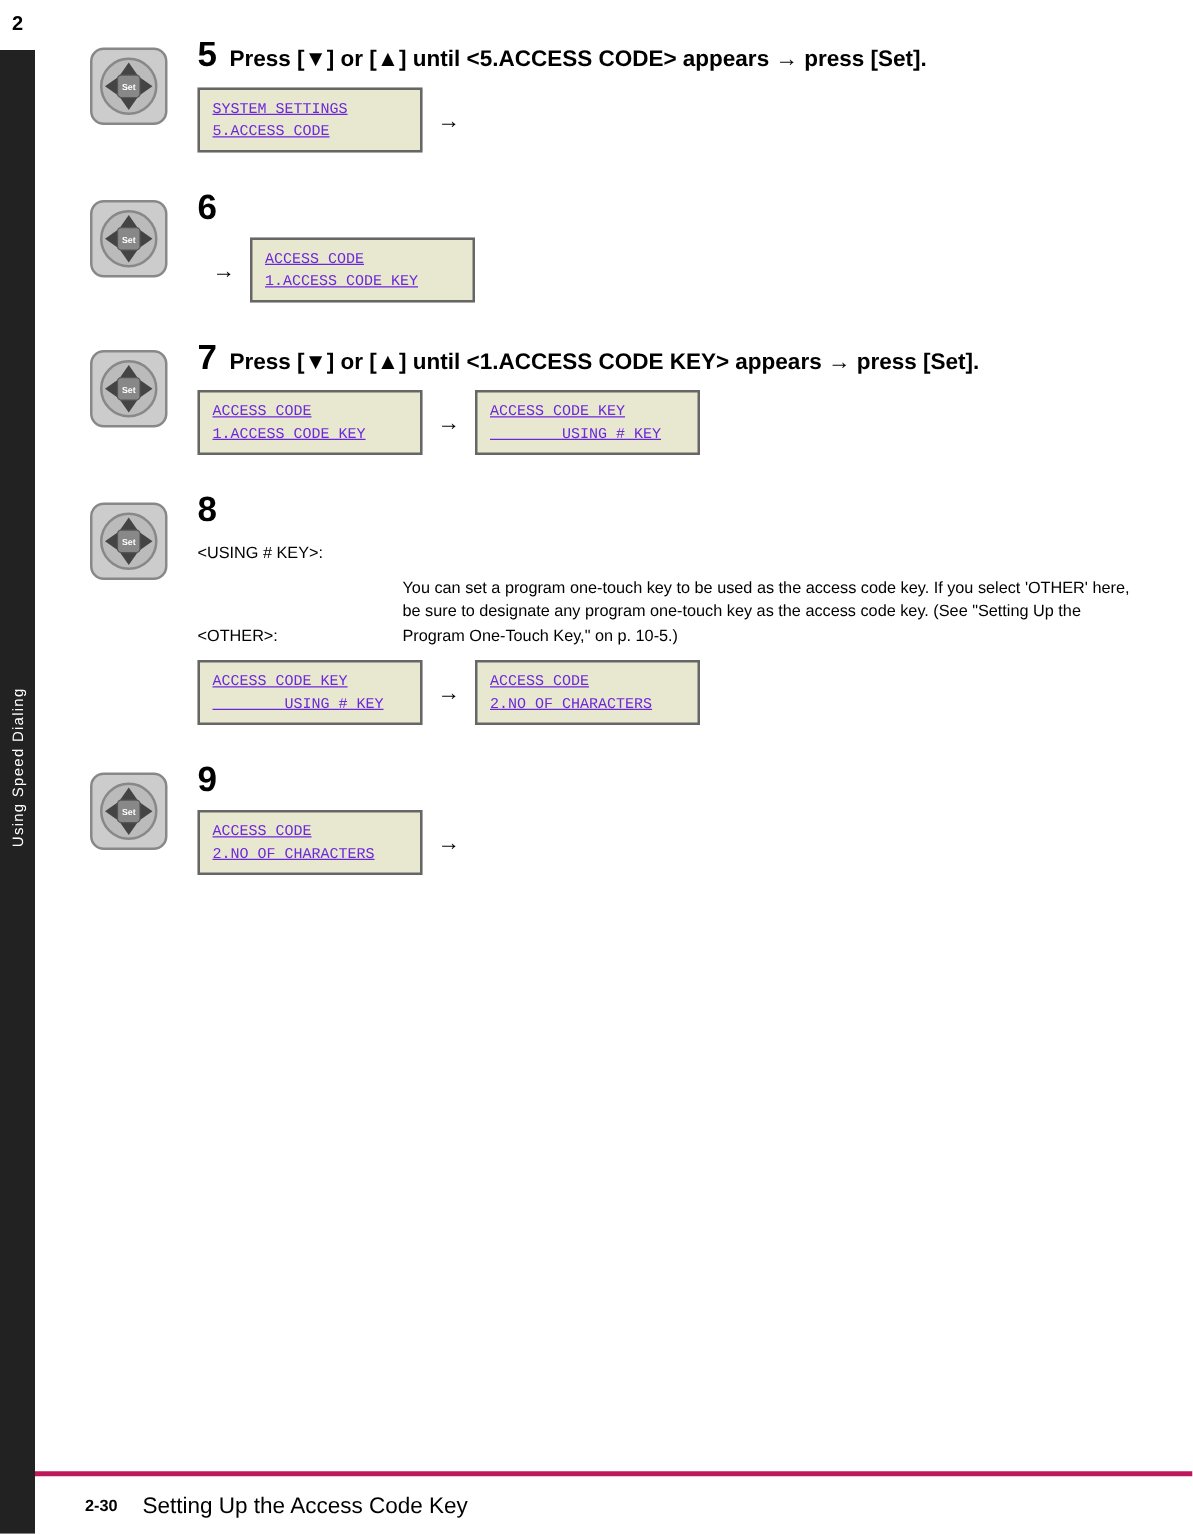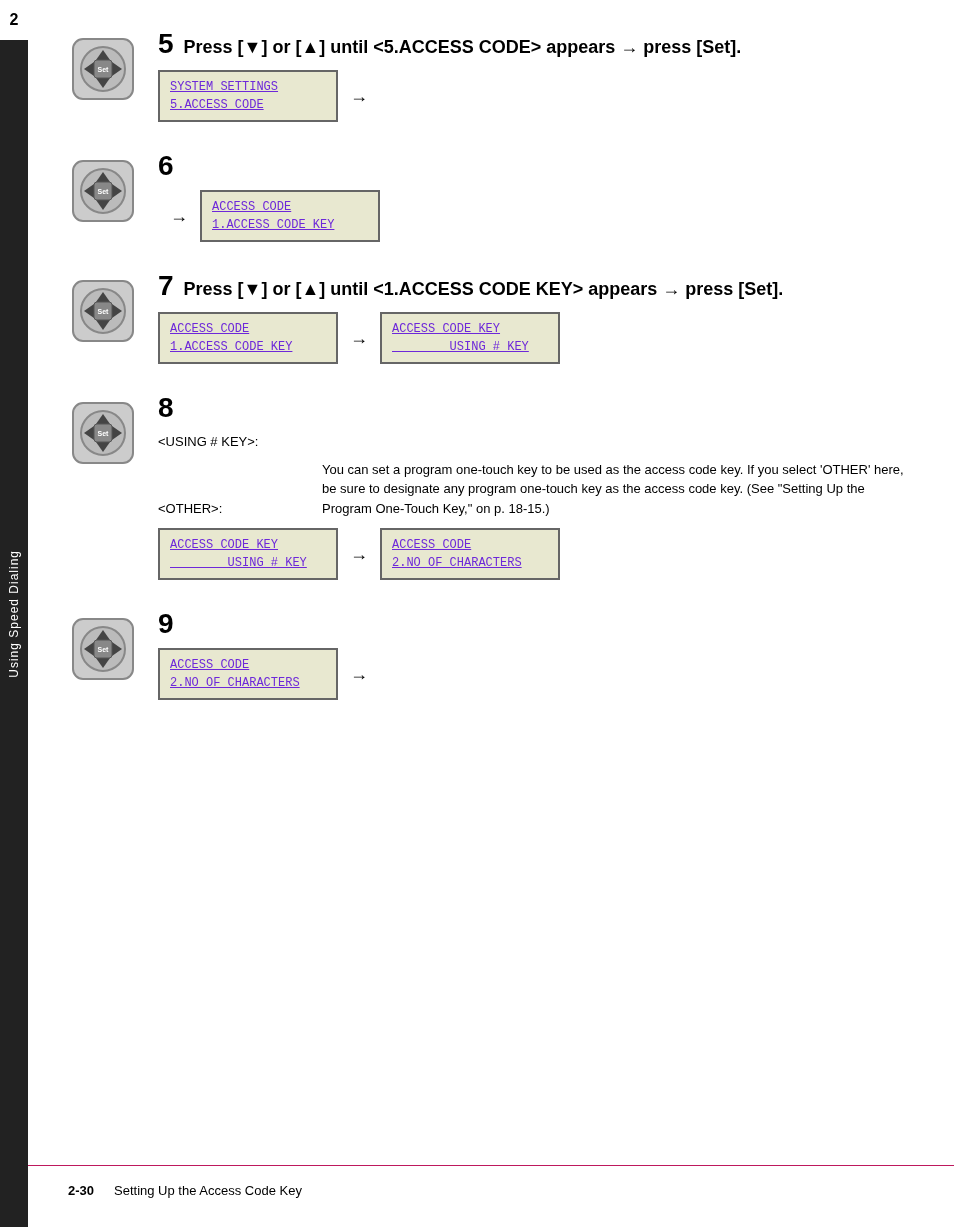--- a/index.html
+++ b/index.html
@@ -141,38 +141,38 @@
     }
 
     .desc-body {
       font-size: 13px;
       line-height: 1.5;
     }
 
     
     .footer {
       position: absolute;
-      bottom: 12px;
+      bottom: 0;
       left: 28px;
       right: 0;
       height: 50px;
-      border-top: 1px solid #be185d;
+      border-top: 4px solid #be185d;
       display: flex;
       align-items: center;
       padding: 0 40px;
     }
 
     .footer-page {
       font-size: 13px;
       font-weight: bold;
       margin-right: 20px;
     }
 
     .footer-title {
-      font-size: 13px;
+      font-size: 18px;
     }
 
     
     .hash-icon {
       display: inline-flex;
       align-items: center;
       justify-content: center;
       width: 18px;
       height: 18px;
       border: 1px solid #000;
@@ -294,21 +294,21 @@
     <div class="step-content">
       <div class="step-header">
         <span class="step-num">8</span>
       </div>
       <div class="step-description">
         <div class="desc-item">
           <span class="desc-label">&lt;USING # KEY&gt;:</span>
         </div>
         <div class="desc-item">
           <span class="desc-label">&lt;OTHER&gt;:</span>
-          <span class="desc-body">You can set a program one-touch key to be used as the access code key. If you select 'OTHER' here, be sure to designate any program one-touch key as the access code key. (See "Setting Up the Program One-Touch Key," on p. 18-15.)</span>
+          <span class="desc-body">You can set a program one-touch key to be used as the access code key. If you select 'OTHER' here, be sure to designate any program one-touch key as the access code key. (See "Setting Up the Program One-Touch Key," on p. 10-5.)</span>
         </div>
       </div>
       <div class="lcd-row">
         <div class="lcd-screen"><span>ACCESS CODE KEY</span>
 <span>        USING # KEY</span></div>
         <span class="arrow-symbol">→</span>
         <div class="lcd-screen"><span>ACCESS CODE</span>
 <span>2.NO OF CHARACTERS</span></div>
       </div>
     </div>

